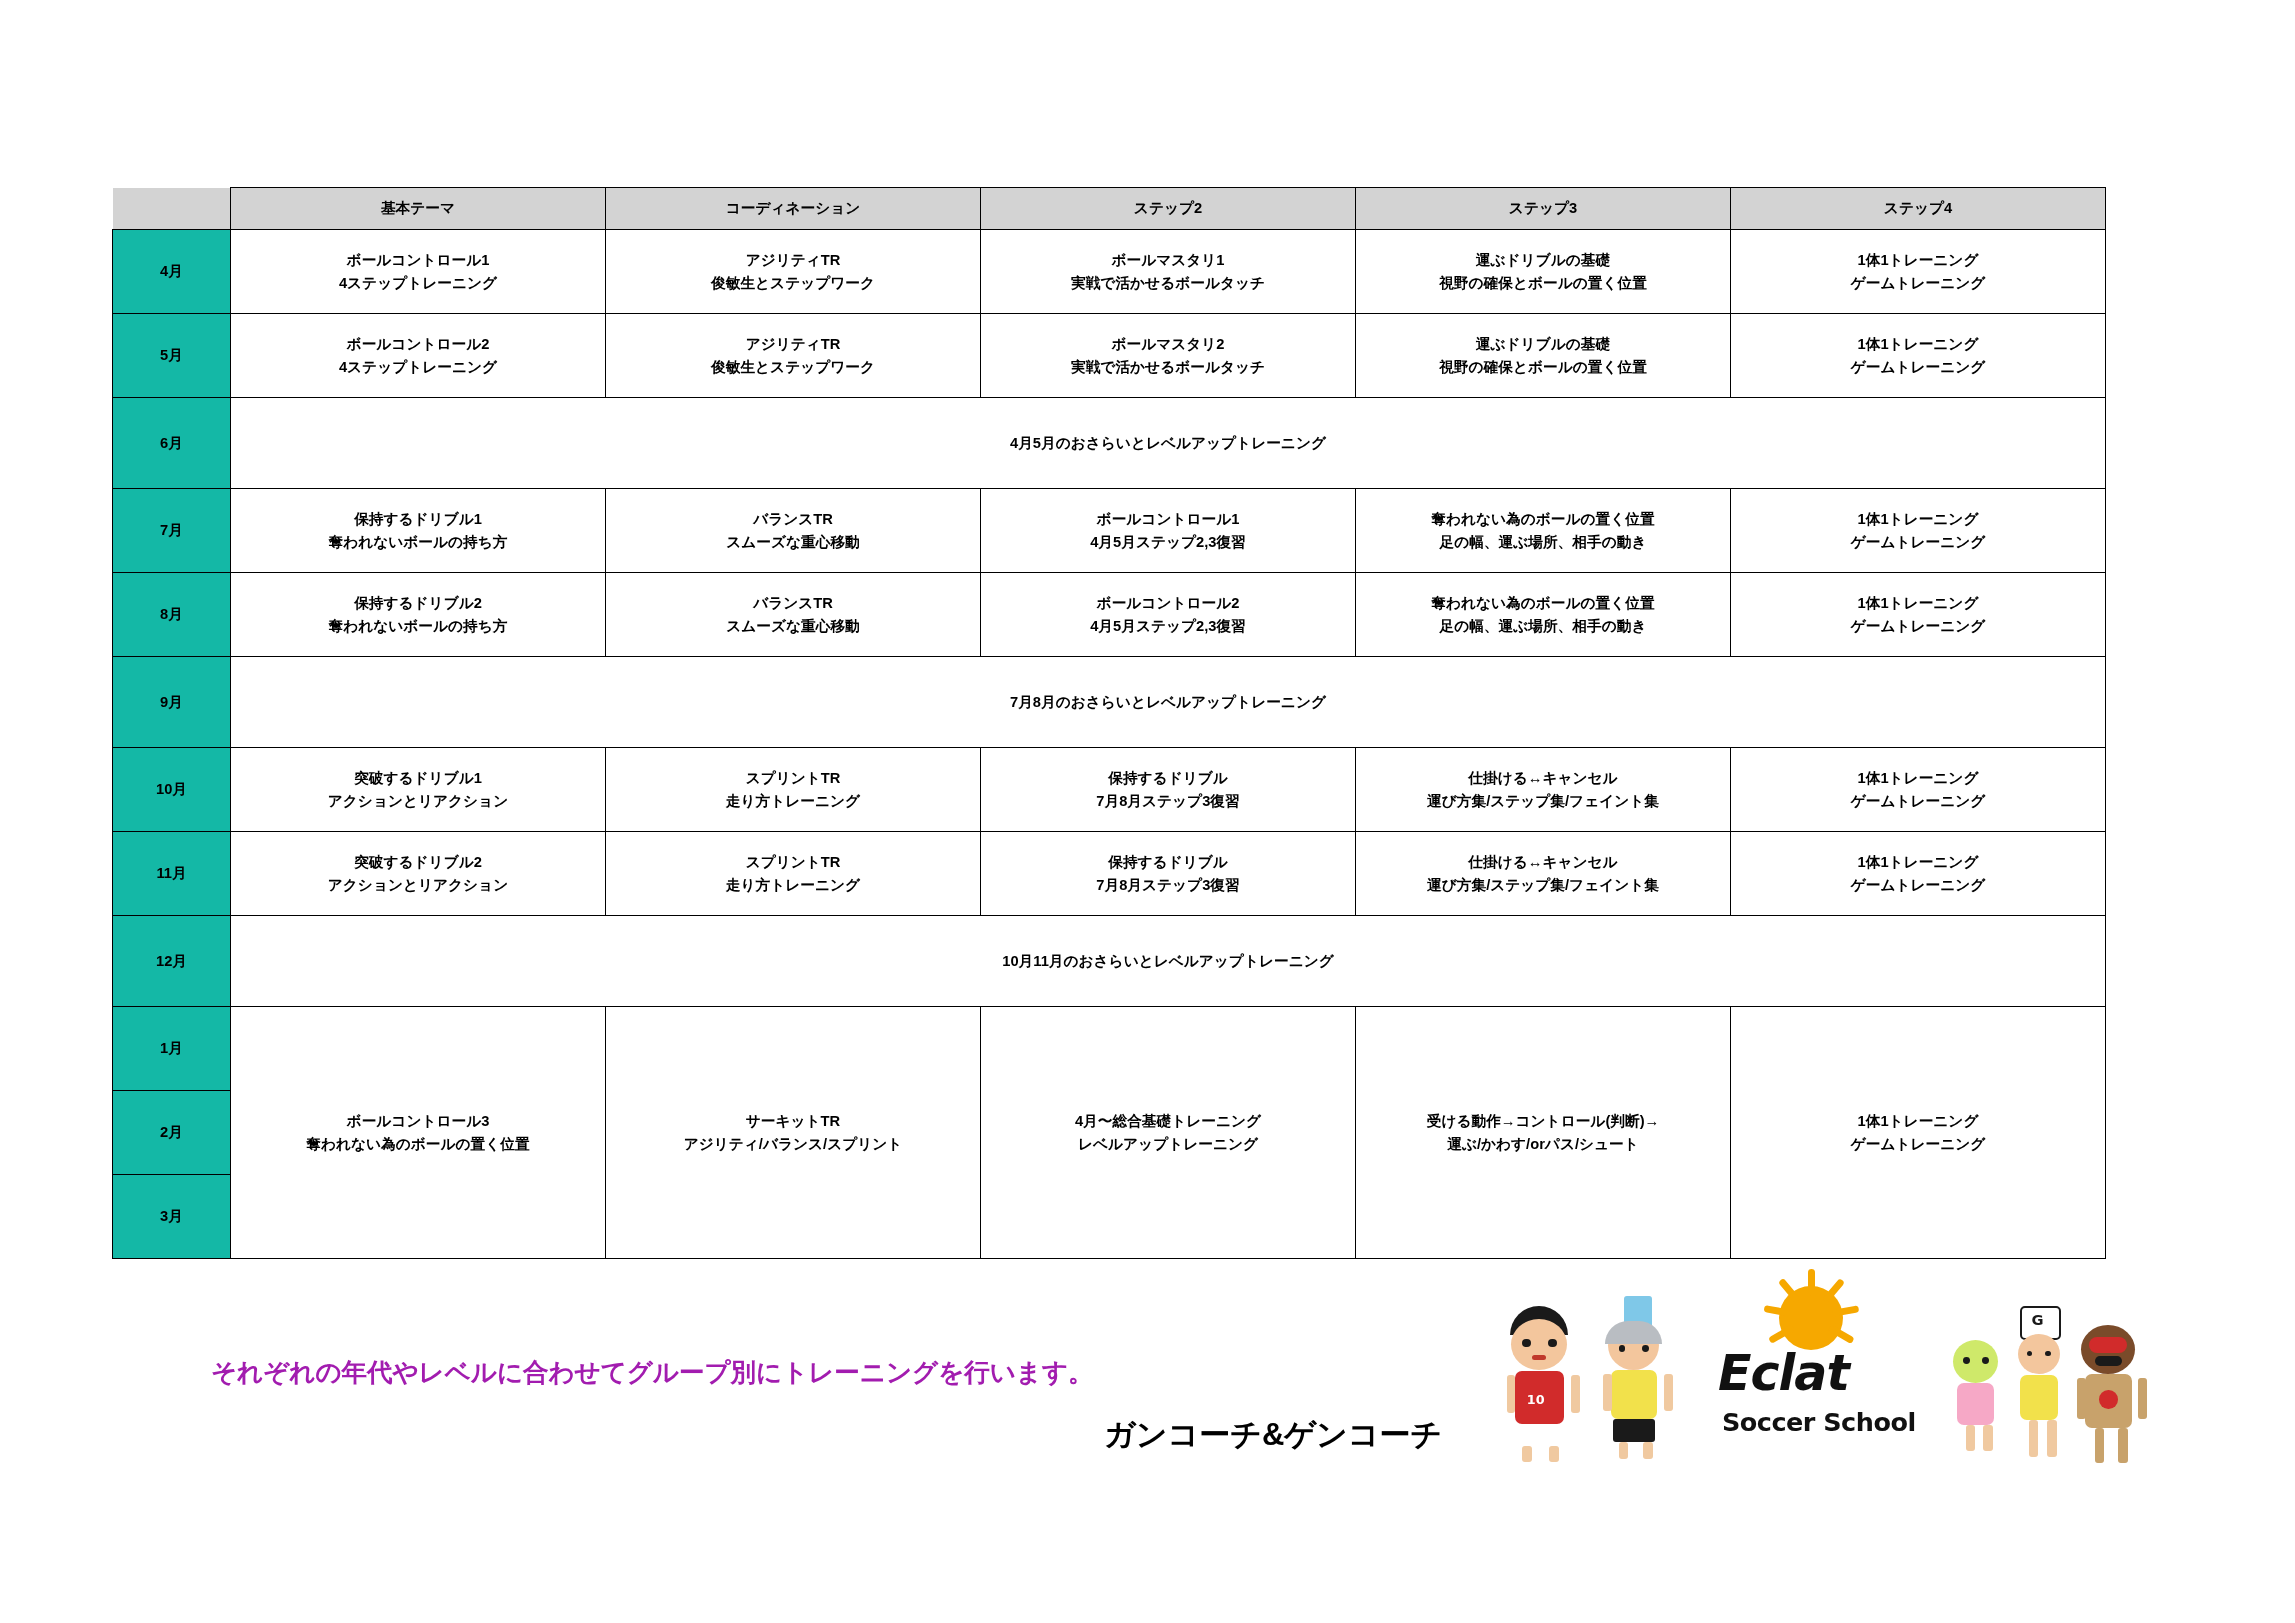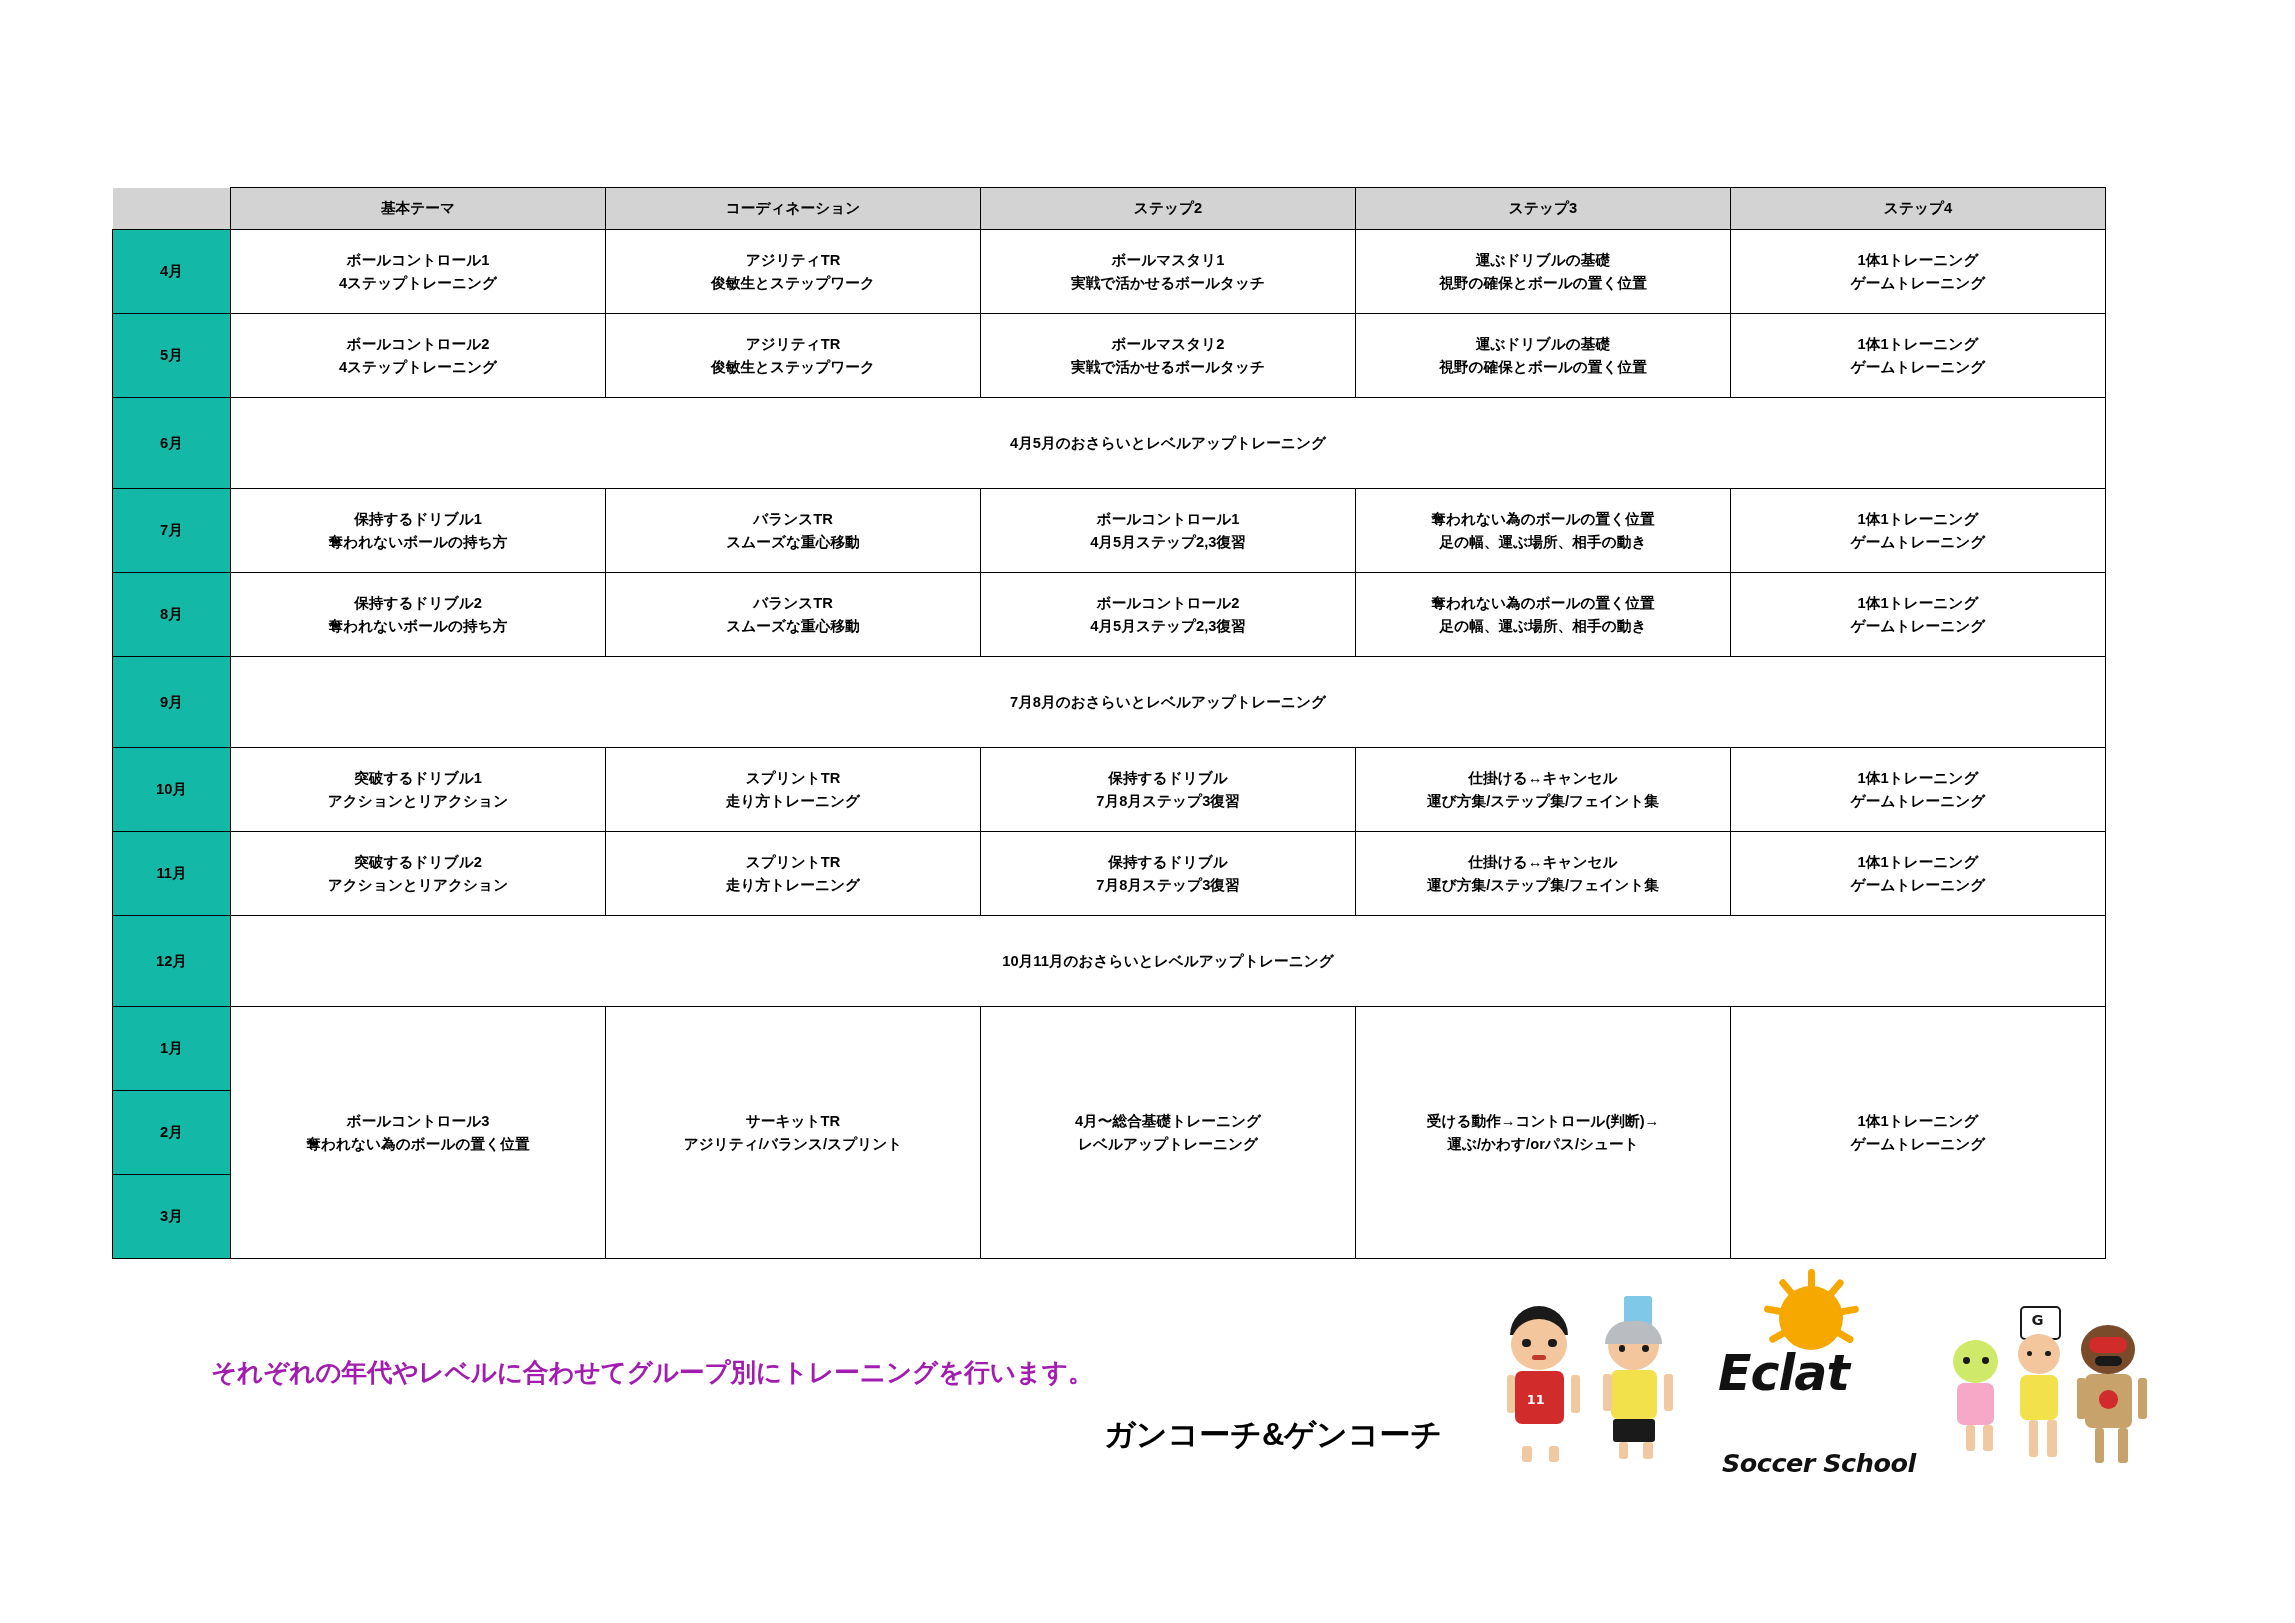--- a/index.html
+++ b/index.html
@@ -138,24 +138,22 @@
     color: #111111;
     letter-spacing: -1px;
   }
   .logo .soccer {
     position: absolute;
     left: 3.9px;
     top: 121px;
     font-family: "DejaVu Sans", sans-serif;
     font-size: 25.5px;
     font-weight: bold;
-    font-style: italic;
     color: #111111;
     letter-spacing: -0.5px;
-    margin-top: 41px;
   }
   .mascots {
     position: absolute;
     top: 1286px;
     height: 187px;
   }
   .m-left { left: 1487px; width: 211px; }
   .m-right { left: 1944px; width: 211px; }
   .char { position: absolute; }
   .char .head {
@@ -392,21 +390,21 @@
   <div class="coachline">ガンコーチ&amp;ゲンコーチ</div>
 
   <div class="mascots m-left">
     <div class="char" style="left:9.8px; top:19.6px; width:93px; height:157px;">
       <div style="position:absolute;left:13.7px;top:0px;width:58px;height:29.4px;background:#1a1a1a;border-radius:29.4px 29.4px 0 0;"></div>
       <div class="head" style="left:14.7px;top:13.7px;width:56px;height:51px;background:#f3c69d;"></div>
       <div style="position:absolute;left:25.5px;top:33px;width:8.8px;height:8.8px;background:#1a1a1a;border-radius:50%;"></div>
       <div style="position:absolute;left:51px;top:33px;width:8.8px;height:8.8px;background:#1a1a1a;border-radius:50%;"></div>
       <div style="position:absolute;left:35px;top:49px;width:14.7px;height:5.9px;background:#c0392b;border-radius:3.9px;"></div>
       <div class="body" style="left:18.7px;top:65px;width:49px;height:53px;background:#d12b2b;"></div>
-      <div style="position:absolute;left:30px;top:86px;font-size:12.8px;color:#ffffff;font-weight:bold;font-family:'DejaVu Sans',sans-serif;">11</div>
+      <div style="position:absolute;left:30px;top:86px;font-size:12.8px;color:#ffffff;font-weight:bold;font-family:'DejaVu Sans',sans-serif;">10</div>
       <div class="arm" style="left:9.8px;top:69px;height:38px;"></div>
       <div class="arm" style="left:74px;top:69px;height:38px;"></div>
       <div style="position:absolute;left:21.6px;top:118px;width:18.7px;height:22.6px;background:#ffffff;border-radius:2.9px;"></div>
       <div style="position:absolute;left:46px;top:118px;width:18.7px;height:22.6px;background:#ffffff;border-radius:2.9px;"></div>
       <div class="leg" style="left:25.5px;top:140px;height:16.7px;"></div>
       <div class="leg" style="left:52px;top:140px;height:16.7px;"></div>
     </div>
     <div class="char" style="left:103px; top:9.8px; width:93px; height:167px;">
       <div style="position:absolute;left:34px;top:0px;width:27.5px;height:34px;background:#7fc8e8;border-radius:2.9px;"></div>
       <div class="head" style="left:17.7px;top:25.5px;width:51px;height:49px;background:#f3c69d;"></div>

